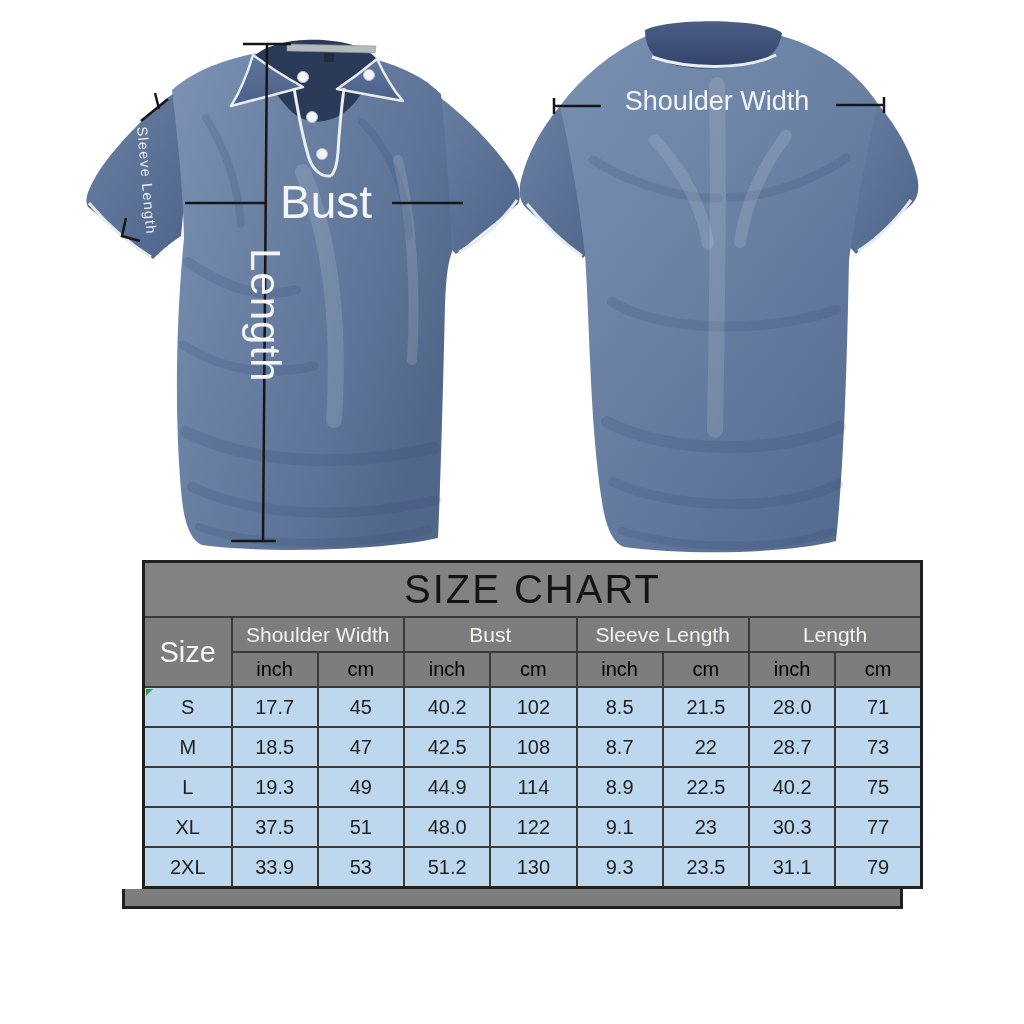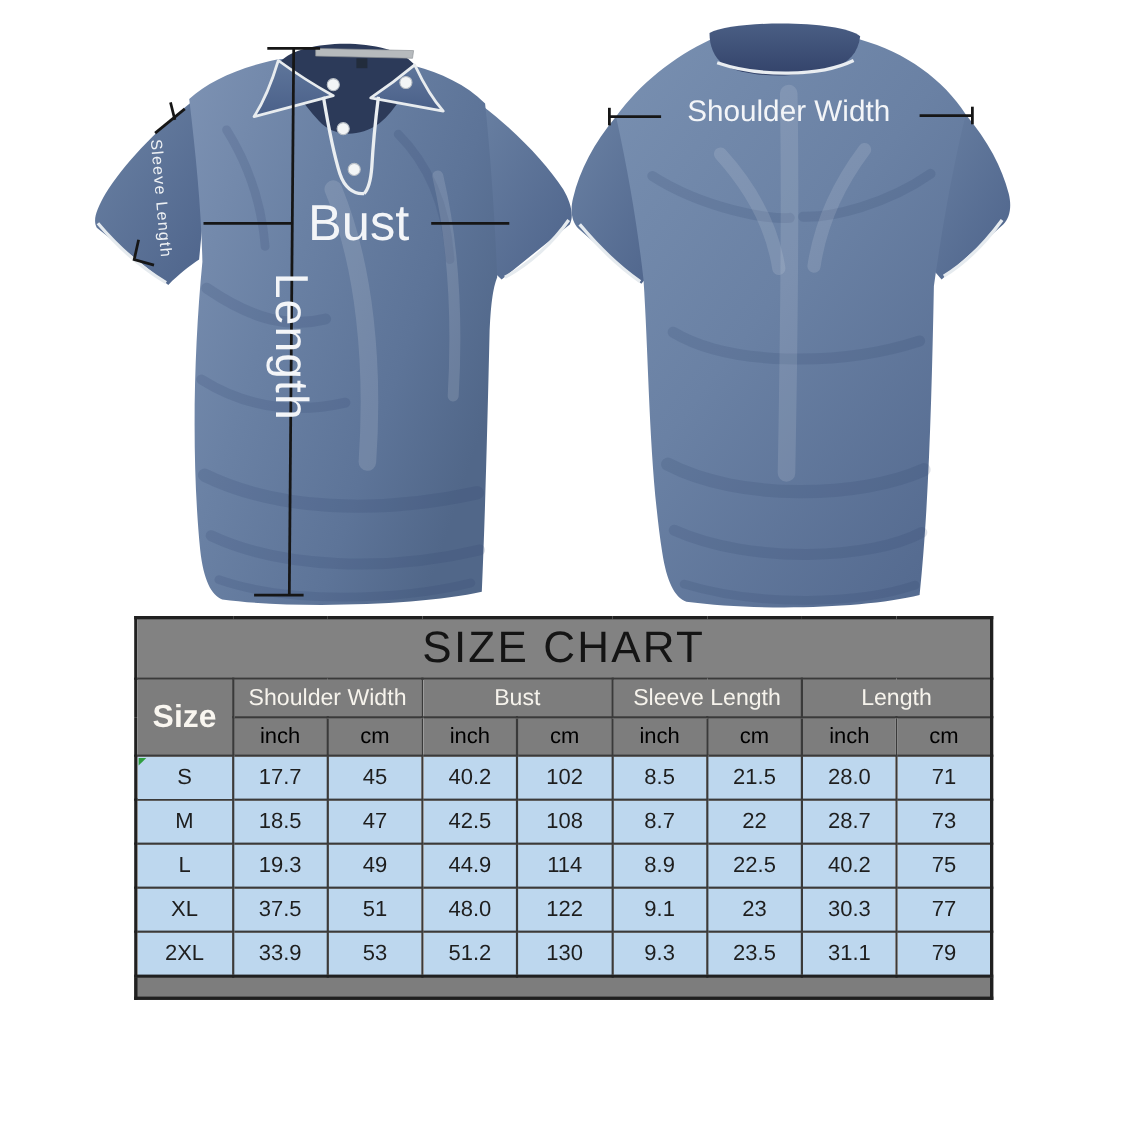--- a/index.html
+++ b/index.html
@@ -1,26 +1,26 @@
 <!DOCTYPE html>
 <html><head>
 <meta charset="utf-8">
 <style>
   html,body{margin:0;padding:0;background:#ffffff;}
   .stage{position:relative;width:1024px;height:1024px;background:#ffffff;overflow:hidden;
          font-family:"Liberation Sans",sans-serif;}
   .illustration{position:absolute;left:0;top:0;}
   .table-wrap{position:absolute;left:122px;top:560px;width:781px;}
-  table.size-chart{border-collapse:collapse;width:100%;table-layout:fixed;border:3px solid #202020;}
+  table.size-chart{border-collapse:collapse;width:100%;table-layout:fixed;border:3px solid #202020;margin-left:20px;}
   table.size-chart th,table.size-chart td{border:2px solid #3a3a3a;text-align:center;
          vertical-align:middle;padding:0;overflow:hidden;}
   .title-cell{height:53px;background:#828282;color:#141414;font-size:40px;font-weight:500;letter-spacing:2px;}
   .group-cell{height:33px;background:#7d7d7d;color:#f6f3ec;font-size:21px;font-weight:500;}
   .unit-cell{height:33px;background:#7d7d7d;color:#000000;font-size:20px;font-weight:500;}
-  .size-head{background:#7d7d7d;color:#f9f6f0;font-size:29px;font-weight:700;}
+  .size-head{background:#7d7d7d;color:#f9f6f0;font-size:29px;font-weight:400;}
   tbody td{height:38px;background:#bdd7ee;color:#1e1e1e;font-size:20px;font-weight:500;}
   td.rel{position:relative;}
   .corner-marker{position:absolute;left:1px;top:1px;width:0;height:0;
          border-top:7px solid #2f9e3f;border-right:7px solid transparent;}
   .notes{box-sizing:border-box;width:100%;background:#7d7d7d;border:3px solid #202020;border-top:none;
          color:#fdfdfd;padding:7px 12px 10px;font-size:20px;line-height:1.6;letter-spacing:-0.2px;text-align:left;}
   .notes p{margin:0;}
 </style>
 </head>
 <body>

